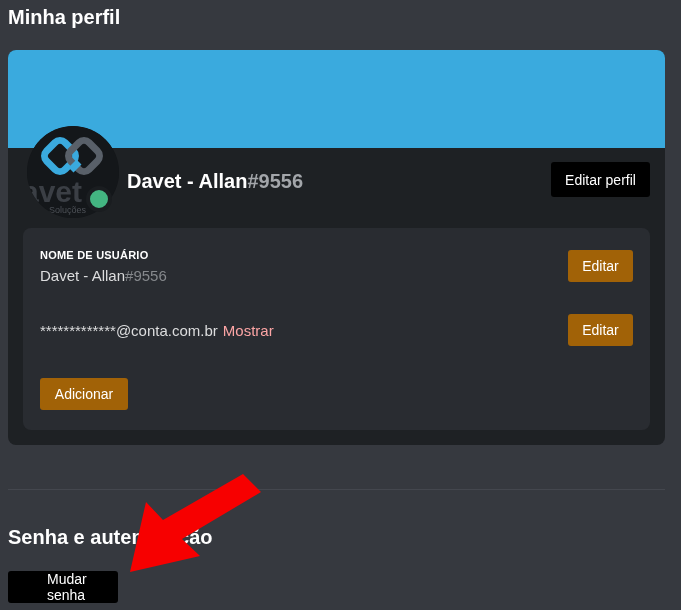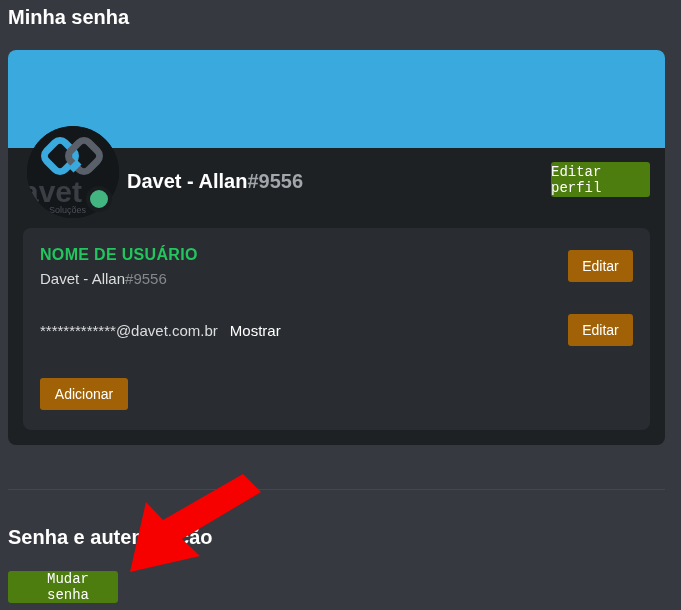--- a/index.html
+++ b/index.html
@@ -12,48 +12,48 @@
         border-radius:8px;overflow:hidden;}
   .banner{position:absolute;left:0;top:0;width:657px;height:98px;background:#3aaade;}
   .avatar{position:absolute;left:19px;top:76px;width:92px;height:92px;border-radius:50%;
           background:#14171a;overflow:hidden;}
   .status{position:absolute;left:78px;top:136px;width:18px;height:18px;border-radius:50%;
           background:#43b581;border:4px solid #1a1d20;}
   .uname{position:absolute;left:119px;top:120px;font-size:20px;font-weight:700;color:#ffffff;}
   .uname .disc{color:#a3a6aa;font-weight:700;}
   .btn{display:flex;align-items:center;justify-content:center;border-radius:3px;
        color:#ffffff;font-size:14px;font-weight:500;cursor:pointer;box-sizing:border-box;}
-  .btn.blurple{background:#4d7c0f;font-family:Liberation Mono, monospace;}
+  .btn.blurple{background:#000000;}
   .btn.grey{background:#a16207;}
   .edit-profile{position:absolute;right:15px;top:112px;width:99px;height:35px;}
   
   .panel{position:absolute;left:15px;top:178px;width:627px;height:202px;background:#292c31;
          border-radius:8px;box-sizing:border-box;padding:18px 17px;}
   .frow{display:flex;align-items:center;justify-content:space-between;height:40px;margin-bottom:24px;}
   .frow:last-child{margin-bottom:0;}
   .fcol{display:flex;flex-direction:column;justify-content:center;}
-  .flabel{font-size:16px;font-weight:700;color:#22c55e;letter-spacing:.02em;margin-bottom:6px;}
+  .flabel{font-size:11px;font-weight:700;color:#ffffff;letter-spacing:.02em;margin-bottom:6px;}
   .fvalue{font-size:15px;color:#dcddde;}
   .fvalue .suffix{color:#85888c;}
-  .fvalue .link{color:#ffffff;margin-left:12px;cursor:pointer;}
+  .fvalue .link{color:#fca5a5;margin-left:5px;cursor:pointer;}
   .btn-sm{height:32px;}
   .w-editar{width:65px;}
   .w-adicionar{width:88px;}
   
   .divider{position:absolute;left:8px;top:489px;width:657px;height:1px;background:#50545b;opacity:.55;}
   .h2{position:absolute;left:8px;top:526px;font-size:20px;font-weight:700;color:#ffffff;}
   .change-pass{position:absolute;left:8px;top:571px;width:110px;height:32px;padding-left:39px;}
   .arrow-svg{position:absolute;left:120px;top:465px;width:150px;height:115px;pointer-events:none;}
 </style>
 </head>
 <body>
 
 <div class="page">
 
-  <div class="h1">Minha senha</div>
+  <div class="h1">Minha perfil</div>
 
   <div class="card">
     <div class="banner"></div>
 
     <div class="avatar">
       <svg width="92" height="92" viewBox="0 0 92 92">
         <circle cx="46" cy="46" r="46" fill="#14171a"></circle>
         <g fill="none" stroke-linejoin="round">
           <rect x="20" y="17" width="26" height="26" rx="7" stroke="#3aaade" stroke-width="7" transform="rotate(45 33 30)"></rect>
           <rect x="44" y="17" width="26" height="26" rx="7" stroke="#596069" stroke-width="7" transform="rotate(45 57 30)"></rect>
@@ -79,21 +79,21 @@
           <div class="fvalue">
             <span>Davet - Allan</span><span class="suffix">#9556</span>
           </div>
         </div>
         <div class="btn grey btn-sm w-editar">Editar</div>
       </div>
 
       <div class="frow">
         <div class="fcol">
           <div class="fvalue">
-            <span>*************@davet.com.br</span><span class="link">Mostrar</span>
+            <span>*************@conta.com.br</span><span class="link">Mostrar</span>
           </div>
         </div>
         <div class="btn grey btn-sm w-editar">Editar</div>
       </div>
 
       <div class="frow">
         <div class="btn grey btn-sm w-adicionar">Adicionar</div>
       </div>
 
     </div>

